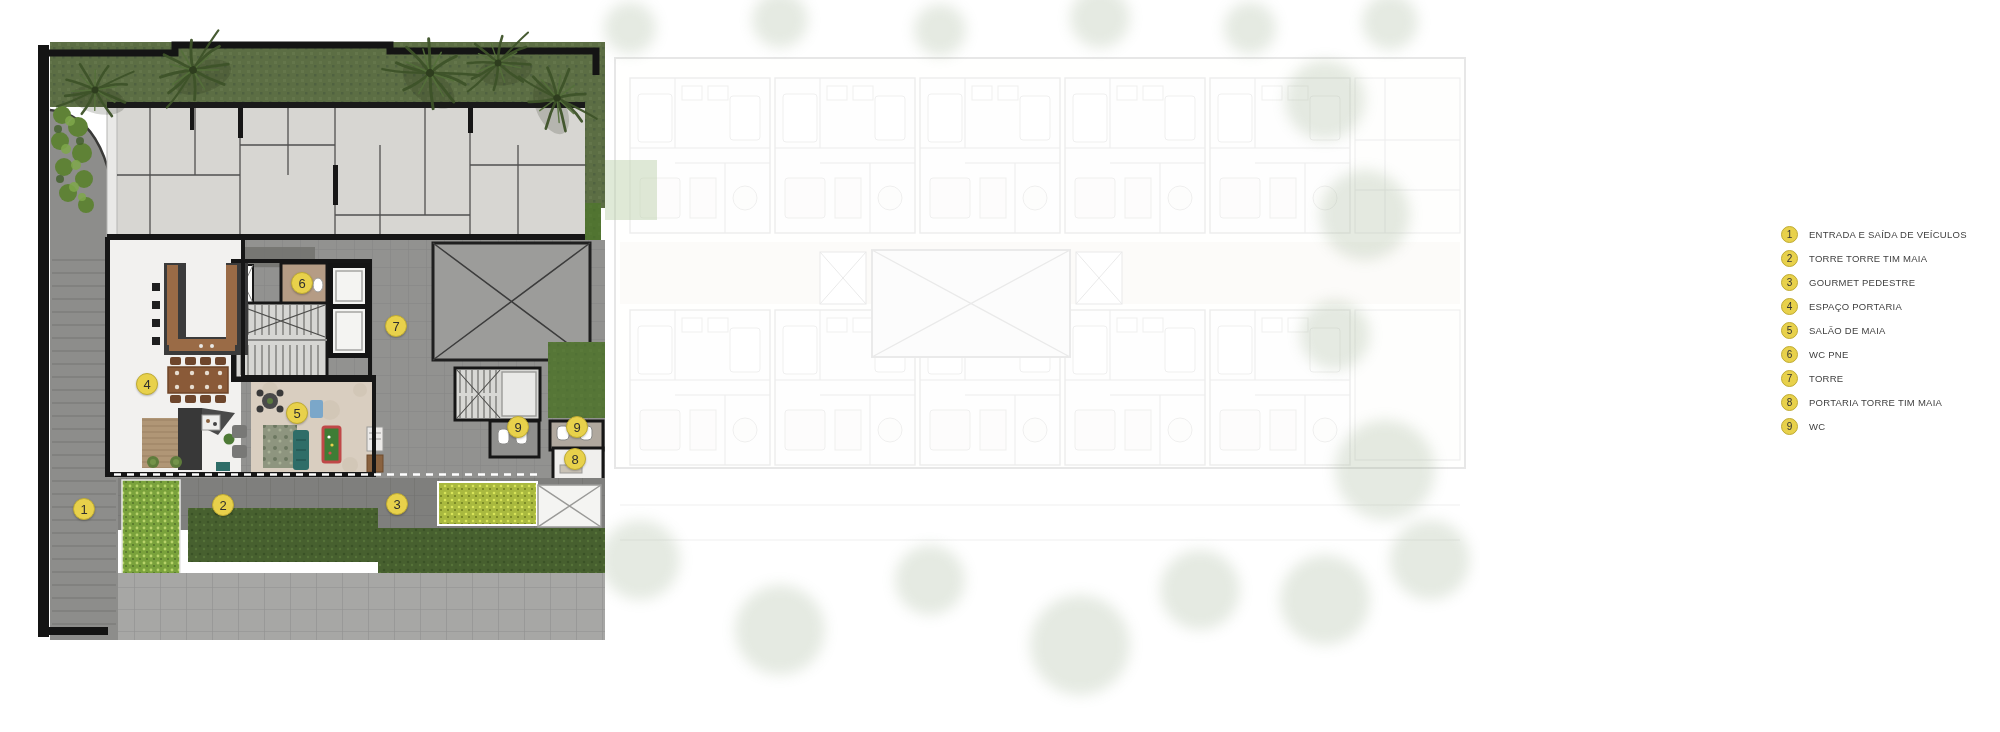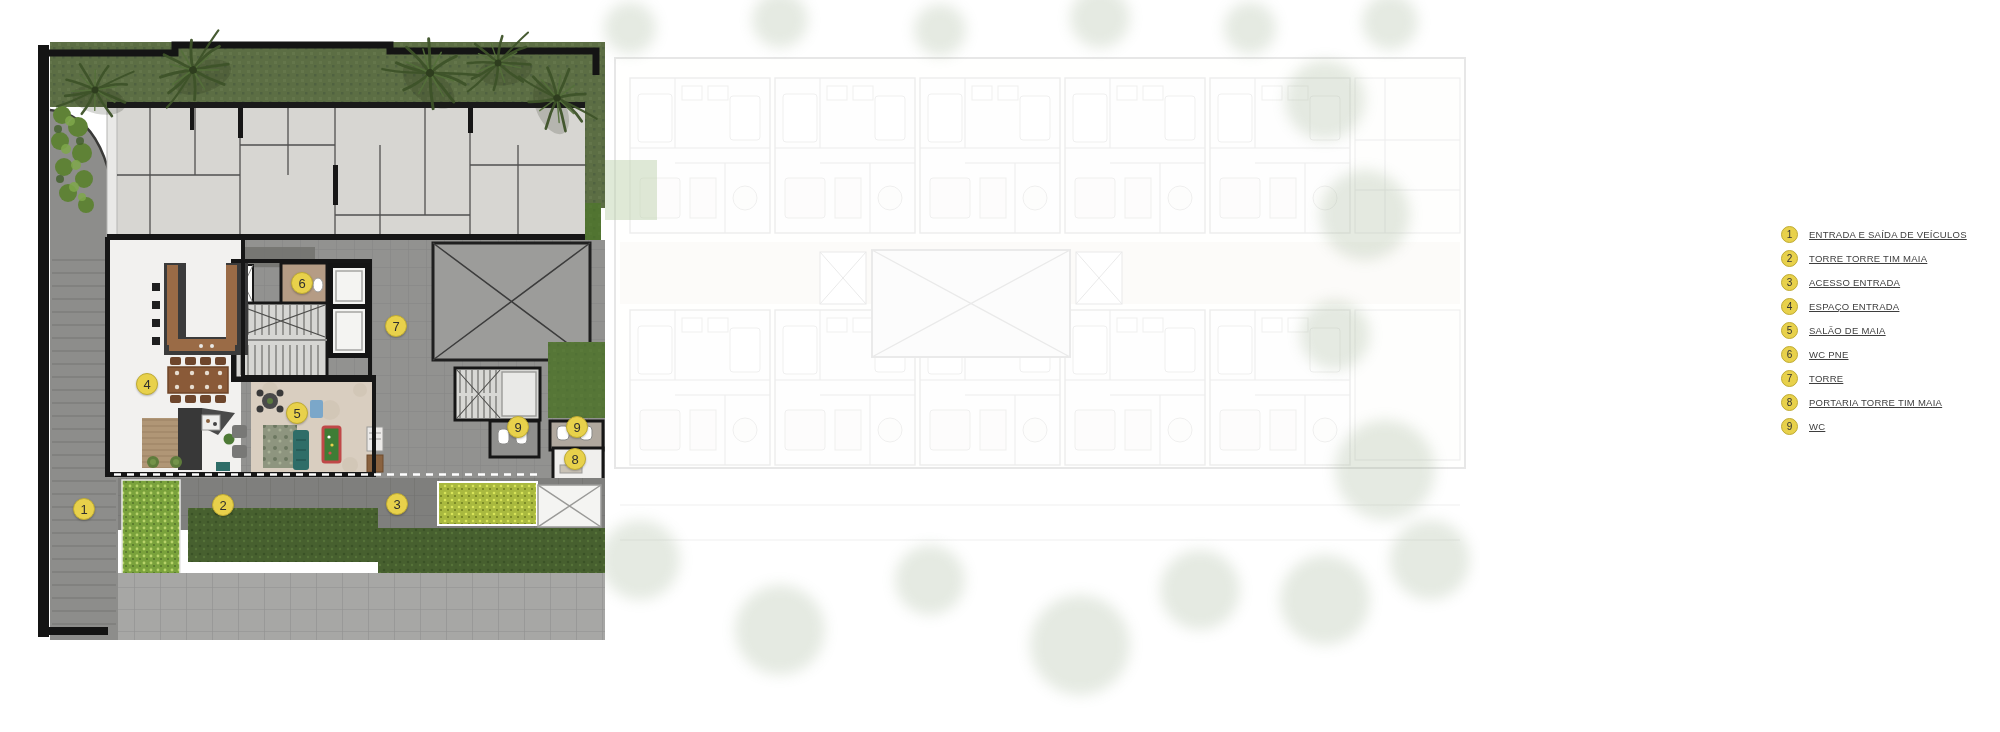--- a/index.html
+++ b/index.html
@@ -14,21 +14,21 @@
     font:500 13px/1 "Liberation Sans",sans-serif;color:#2f2f2f;
     box-shadow:0 1px 2px rgba(0,0,0,.25);
   }
   .legend{position:absolute;left:1781px;top:226px;display:flex;flex-direction:column;gap:7px;}
   .legend-row{display:flex;align-items:center;gap:11px;height:17px;}
   .legend-badge{
     flex:0 0 17px;width:17px;height:17px;border-radius:50%;box-sizing:border-box;
     background:#e8d14b;border:1px solid #bfab33;
     font:500 10px/15px "Liberation Sans",sans-serif;text-align:center;color:#333;
   }
-  .legend-label{font:9.5px/1 "Liberation Sans",sans-serif;color:#3e3e3e;letter-spacing:.25px;white-space:nowrap;text-decoration:underline;}
+  .legend-label{font:9.5px/1 "Liberation Sans",sans-serif;color:#3e3e3e;letter-spacing:.25px;white-space:nowrap;}
 </style>
 </head>
 <body>
 
 <div class="stage">
 
   <svg class="ghost-plan" width="1000" height="732" viewBox="0 0 1000 732" xmlns="http://www.w3.org/2000/svg">
     <defs>
       <filter id="soft">
           <feGaussianBlur stdDeviation="7"></feGaussianBlur>
@@ -412,25 +412,25 @@
     <div class="legend-row">
       <div class="legend-badge">1</div>
       <div class="legend-label">ENTRADA E SAÍDA DE VEÍCULOS</div>
     </div>
     <div class="legend-row">
       <div class="legend-badge">2</div>
       <div class="legend-label">TORRE TORRE TIM MAIA</div>
     </div>
     <div class="legend-row">
       <div class="legend-badge">3</div>
-      <div class="legend-label">ACESSO ENTRADA</div>
+      <div class="legend-label">GOURMET PEDESTRE</div>
     </div>
     <div class="legend-row">
       <div class="legend-badge">4</div>
-      <div class="legend-label">ESPAÇO ENTRADA</div>
+      <div class="legend-label">ESPAÇO PORTARIA</div>
     </div>
     <div class="legend-row">
       <div class="legend-badge">5</div>
       <div class="legend-label">SALÃO DE MAIA</div>
     </div>
     <div class="legend-row">
       <div class="legend-badge">6</div>
       <div class="legend-label">WC PNE</div>
     </div>
     <div class="legend-row">

